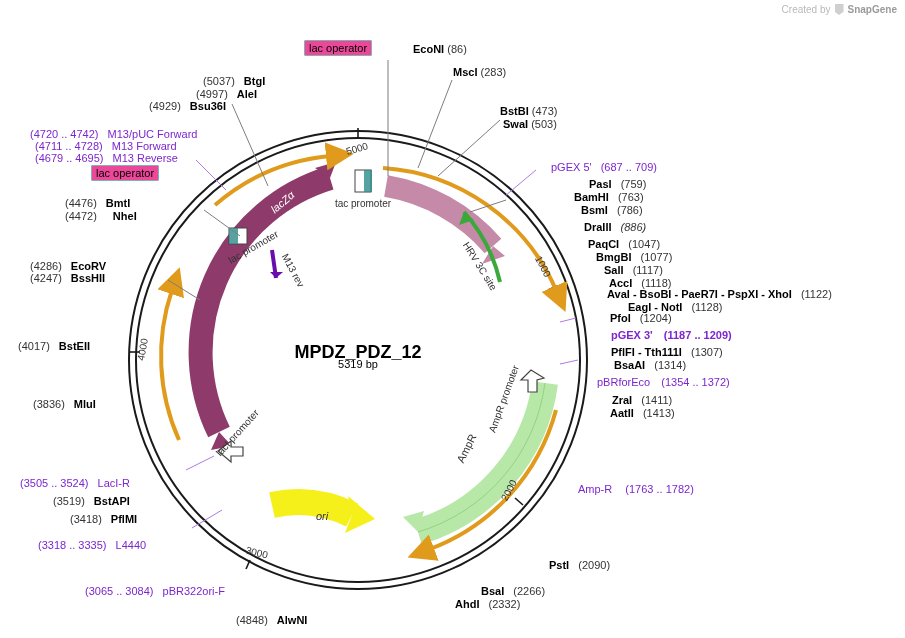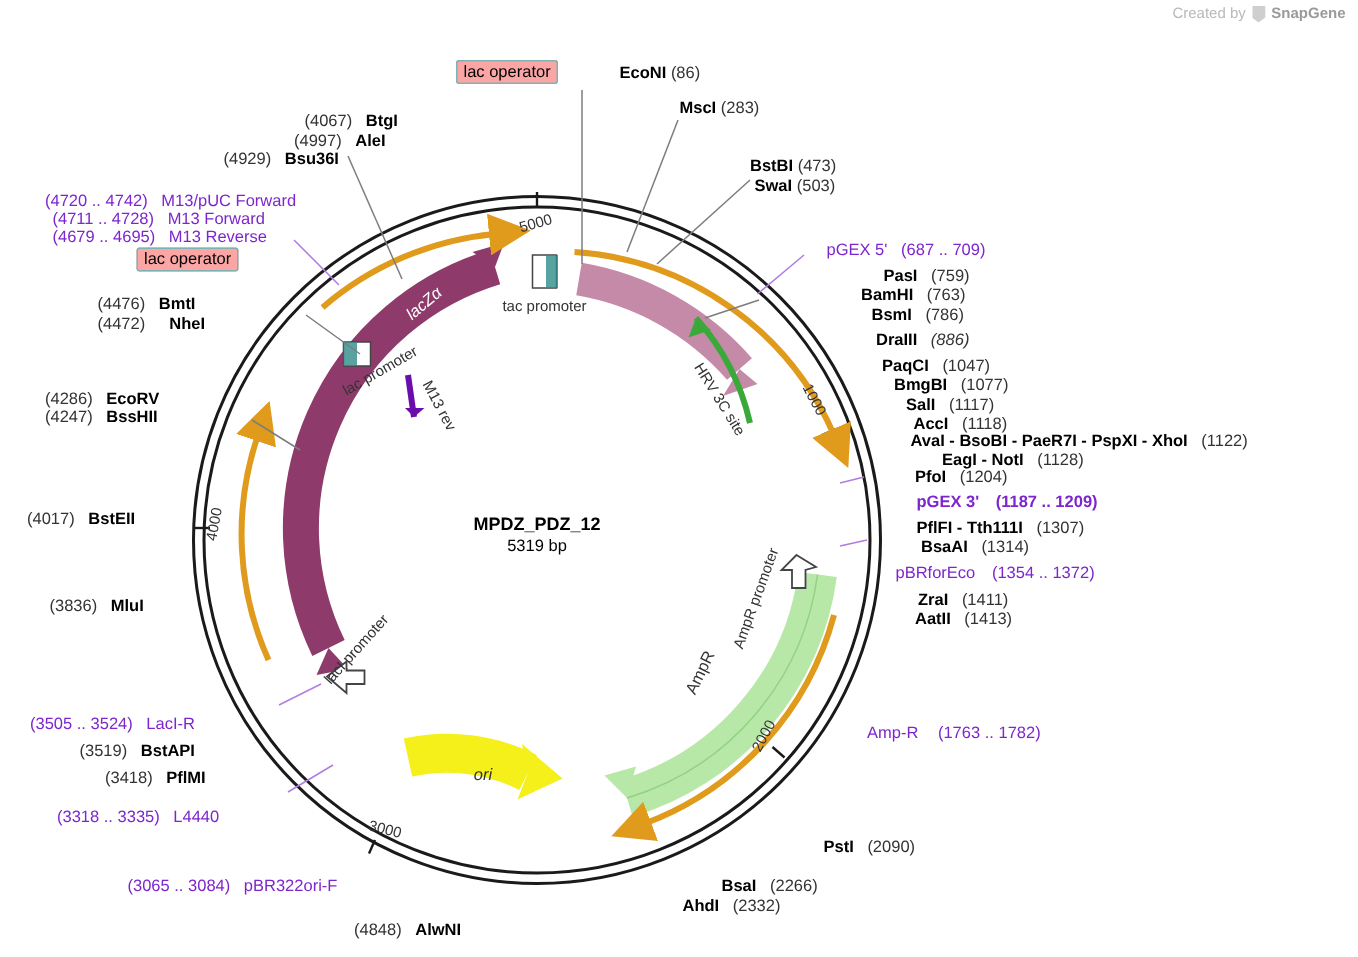--- a/index.html
+++ b/index.html
@@ -20,25 +20,25 @@
     display:inline-block;width:9px;height:11px;
     background:#cfcfcf;
     clip-path:polygon(0 0,100% 0,100% 70%,50% 100%,0 70%);
   }
   .brand .name{color:#9a9a9a;font-weight:bold;}
   svg#map{position:absolute;left:0;top:0;}
   .lbl{position:absolute;font-size:11px;white-space:nowrap;}
   .bold{font-weight:bold;}
   .purple{color:#7d26cd;}
   .boxed{
-    border:1px solid #7fb3b3;background:#fca5a5;
+    border:1px solid #7fb3b3;background:#ec4899;
     padding:1px 4px;border-radius:2px;font-size:11px;color:#000;
   }
   .title{
-    position:absolute;text-align:center;font-weight:bold;font-size:12px;
+    position:absolute;text-align:center;font-weight:bold;font-size:18px;
   }
   .subtitle{position:absolute;text-align:center;font-size:11px;}
 </style>
 </head>
 <body>
 
 <div class="brand">
   <span>Created by</span>
   <span class="logo"></span>
   <span class="name">SnapGene</span>
@@ -167,21 +167,21 @@
 <div class="lbl purple" style="left:597px;top:376px;"><span>pBRforEco</span> <span style="margin-left:8px;">(1354 .. 1372)</span></div>
 <div class="lbl bold" style="left:612px;top:394px;"><span>ZraI</span> <span style="font-weight:normal;color:#333;margin-left:6px;">(1411)</span></div>
 <div class="lbl bold" style="left:610px;top:407px;"><span>AatII</span> <span style="font-weight:normal;color:#333;margin-left:6px;">(1413)</span></div>
 <div class="lbl purple" style="left:578px;top:483px;"><span>Amp-R</span> <span style="margin-left:10px;">(1763 .. 1782)</span></div>
 
 <div class="lbl bold" style="left:521px;top:559px;padding-left:28px;"><span>PstI</span> <span style="font-weight:normal;color:#333;margin-left:6px;">(2090)</span></div>
 <div class="lbl bold" style="left:481px;top:585px;"><span>BsaI</span> <span style="font-weight:normal;color:#333;margin-left:6px;">(2266)</span></div>
 <div class="lbl bold" style="left:455px;top:598px;"><span>AhdI</span> <span style="font-weight:normal;color:#333;margin-left:6px;">(2332)</span></div>
 <div class="lbl" style="left:236px;top:614px;"><span style="color:#333;">(4848)</span> <span class="bold" style="margin-left:6px;">AlwNI</span></div>
 
-<div class="lbl" style="left:203px;top:75px;"><span style="color:#333;">(4067)</span> <span class="bold" style="margin-left:6px;">BtgI</span></div>
+<div class="lbl" style="left:203px;top:75px;"><span style="color:#333;">(5037)</span> <span class="bold" style="margin-left:6px;">BtgI</span></div>
 <div class="lbl" style="left:196px;top:88px;"><span style="color:#333;">(4997)</span> <span class="bold" style="margin-left:6px;">AleI</span></div>
 <div class="lbl" style="left:149px;top:100px;"><span style="color:#333;">(4929)</span> <span class="bold" style="margin-left:6px;">Bsu36I</span></div>
 <div class="lbl purple" style="left:30px;top:128px;"><span>(4720 .. 4742)</span> <span style="margin-left:6px;">M13/pUC Forward</span></div>
 <div class="lbl purple" style="left:35px;top:140px;"><span>(4711 .. 4728)</span> <span style="margin-left:6px;">M13 Forward</span></div>
 <div class="lbl purple" style="left:35px;top:152px;"><span>(4679 .. 4695)</span> <span style="margin-left:6px;">M13 Reverse</span></div>
 <div class="lbl" style="left:65px;top:197px;"><span style="color:#333;">(4476)</span> <span class="bold" style="margin-left:6px;">BmtI</span></div>
 <div class="lbl" style="left:65px;top:210px;"><span style="color:#333;">(4472)</span> <span class="bold" style="margin-left:13px;">NheI</span></div>
 <div class="lbl" style="left:30px;top:260px;"><span style="color:#333;">(4286)</span> <span class="bold" style="margin-left:6px;">EcoRV</span></div>
 <div class="lbl" style="left:30px;top:272px;"><span style="color:#333;">(4247)</span> <span class="bold" style="margin-left:6px;">BssHII</span></div>
 <div class="lbl" style="left:18px;top:340px;"><span style="color:#333;">(4017)</span> <span class="bold" style="margin-left:6px;">BstEII</span></div>

